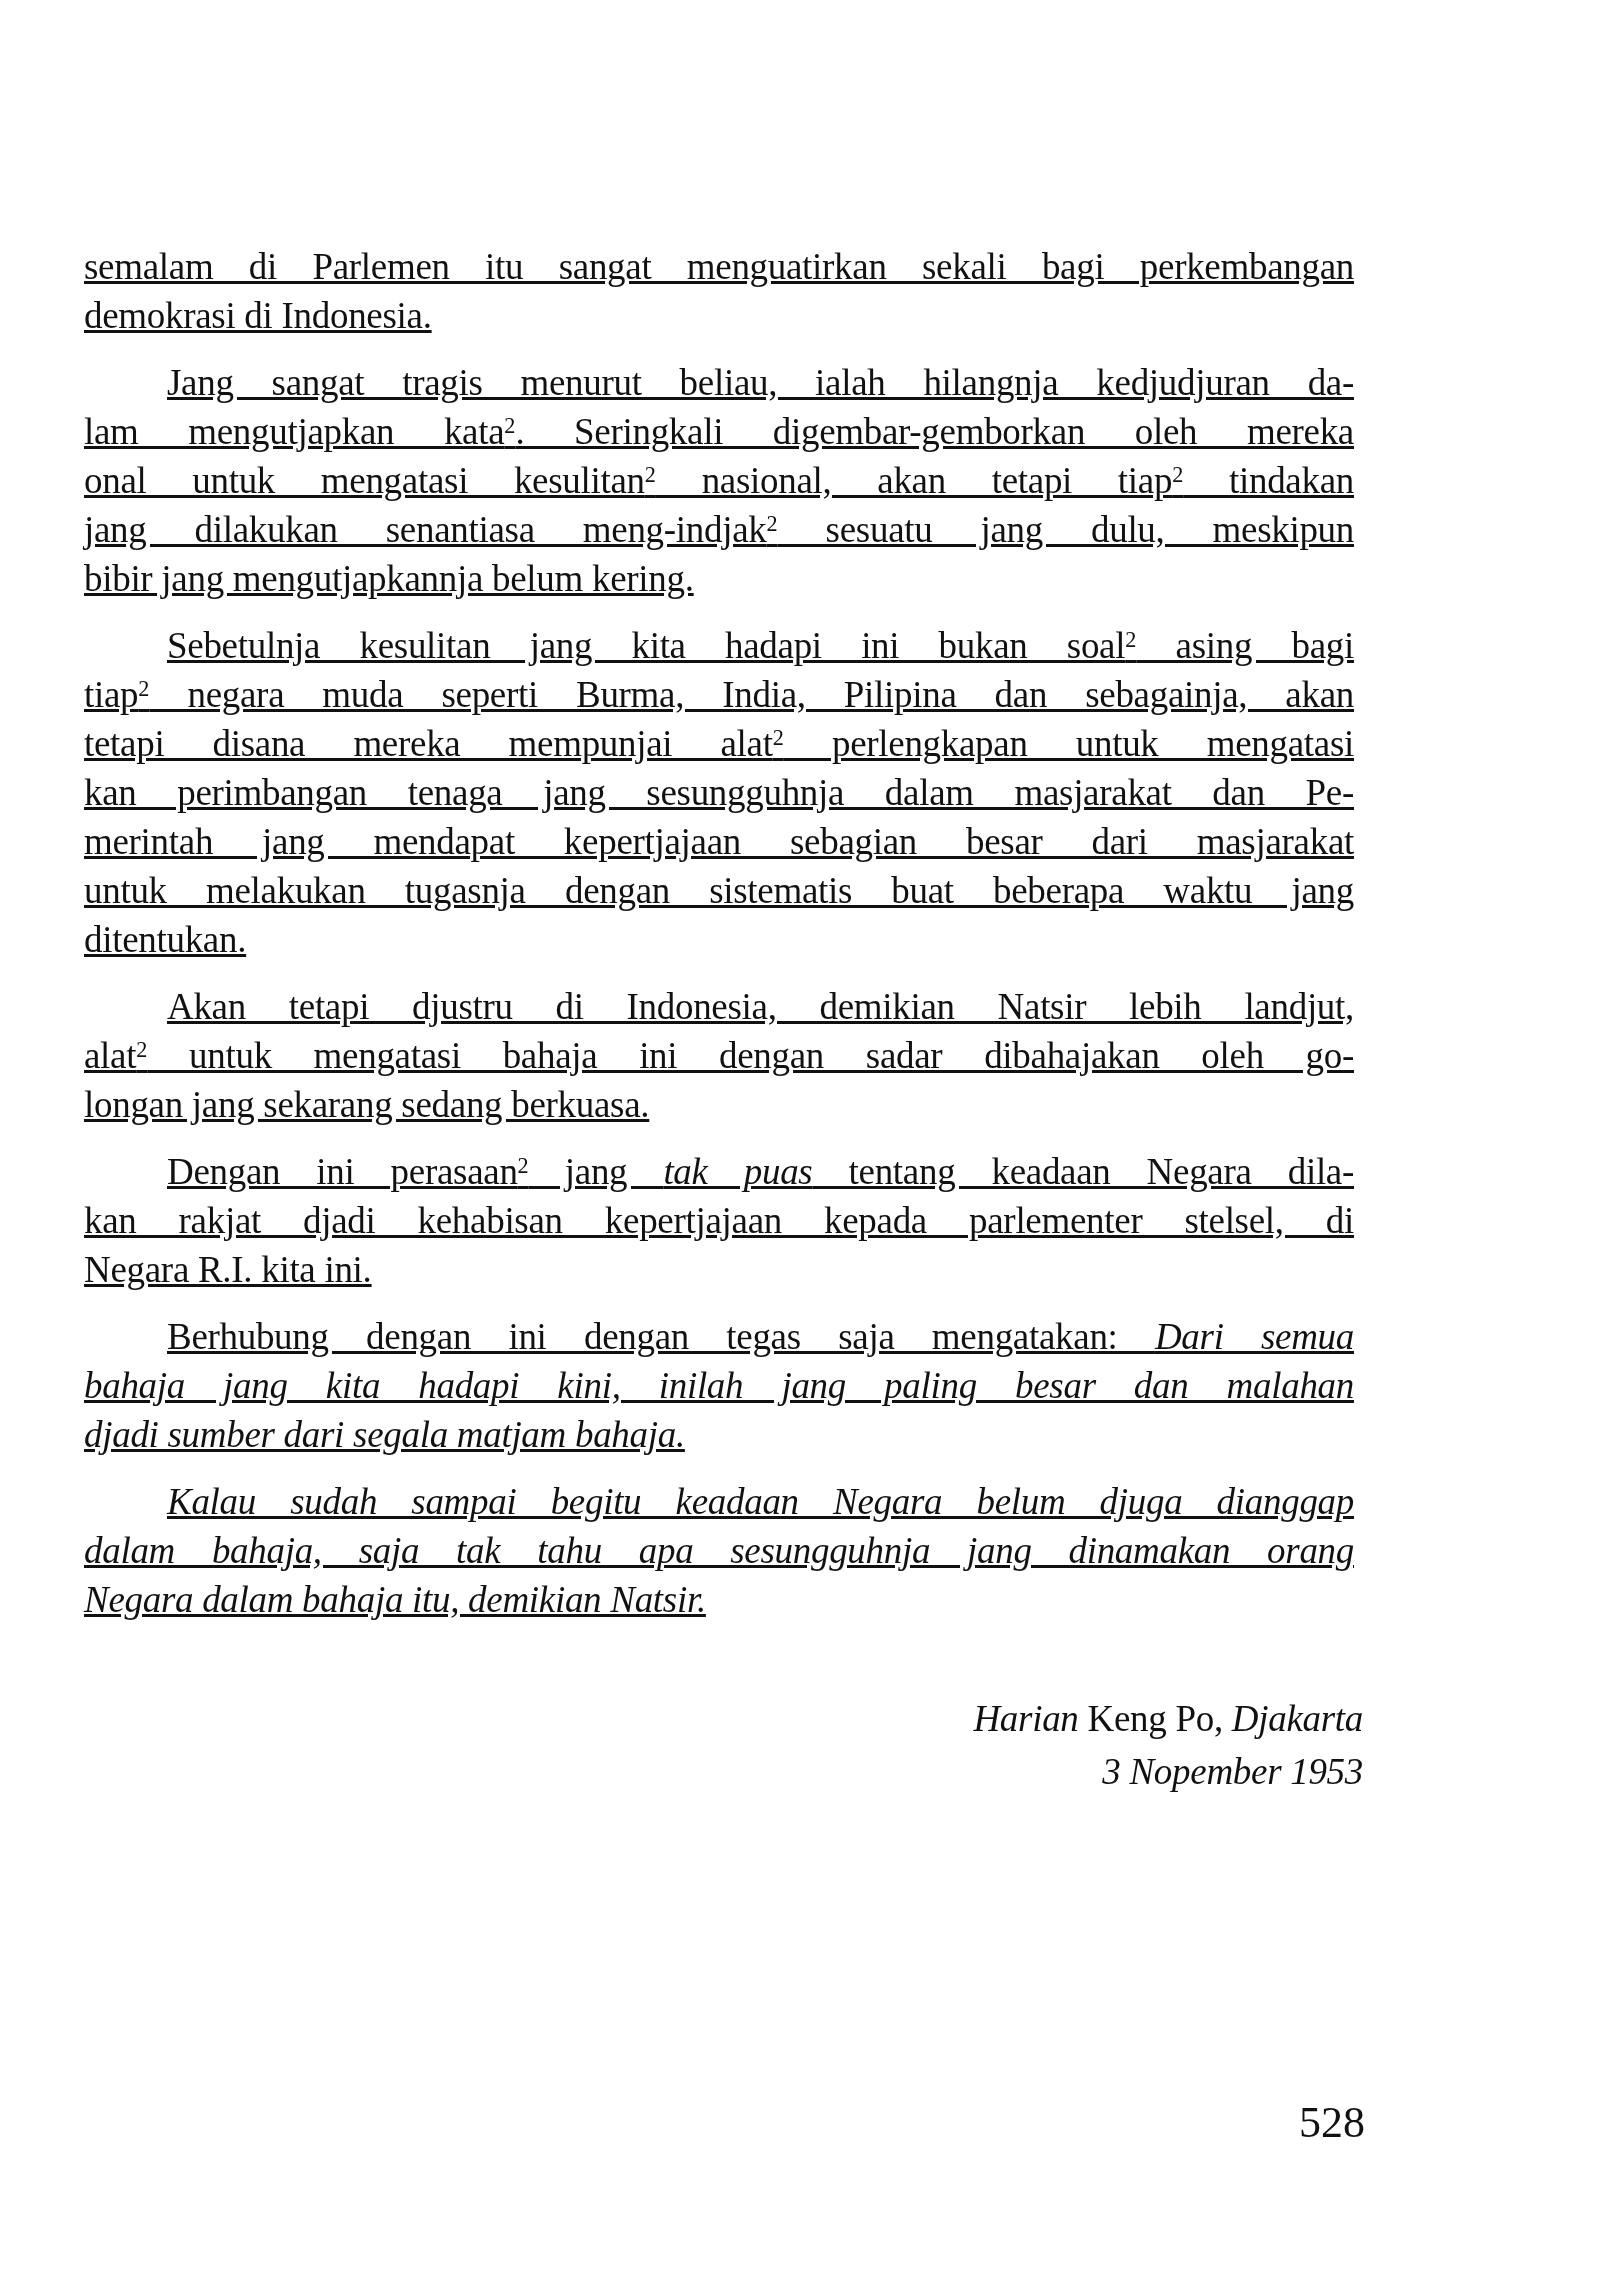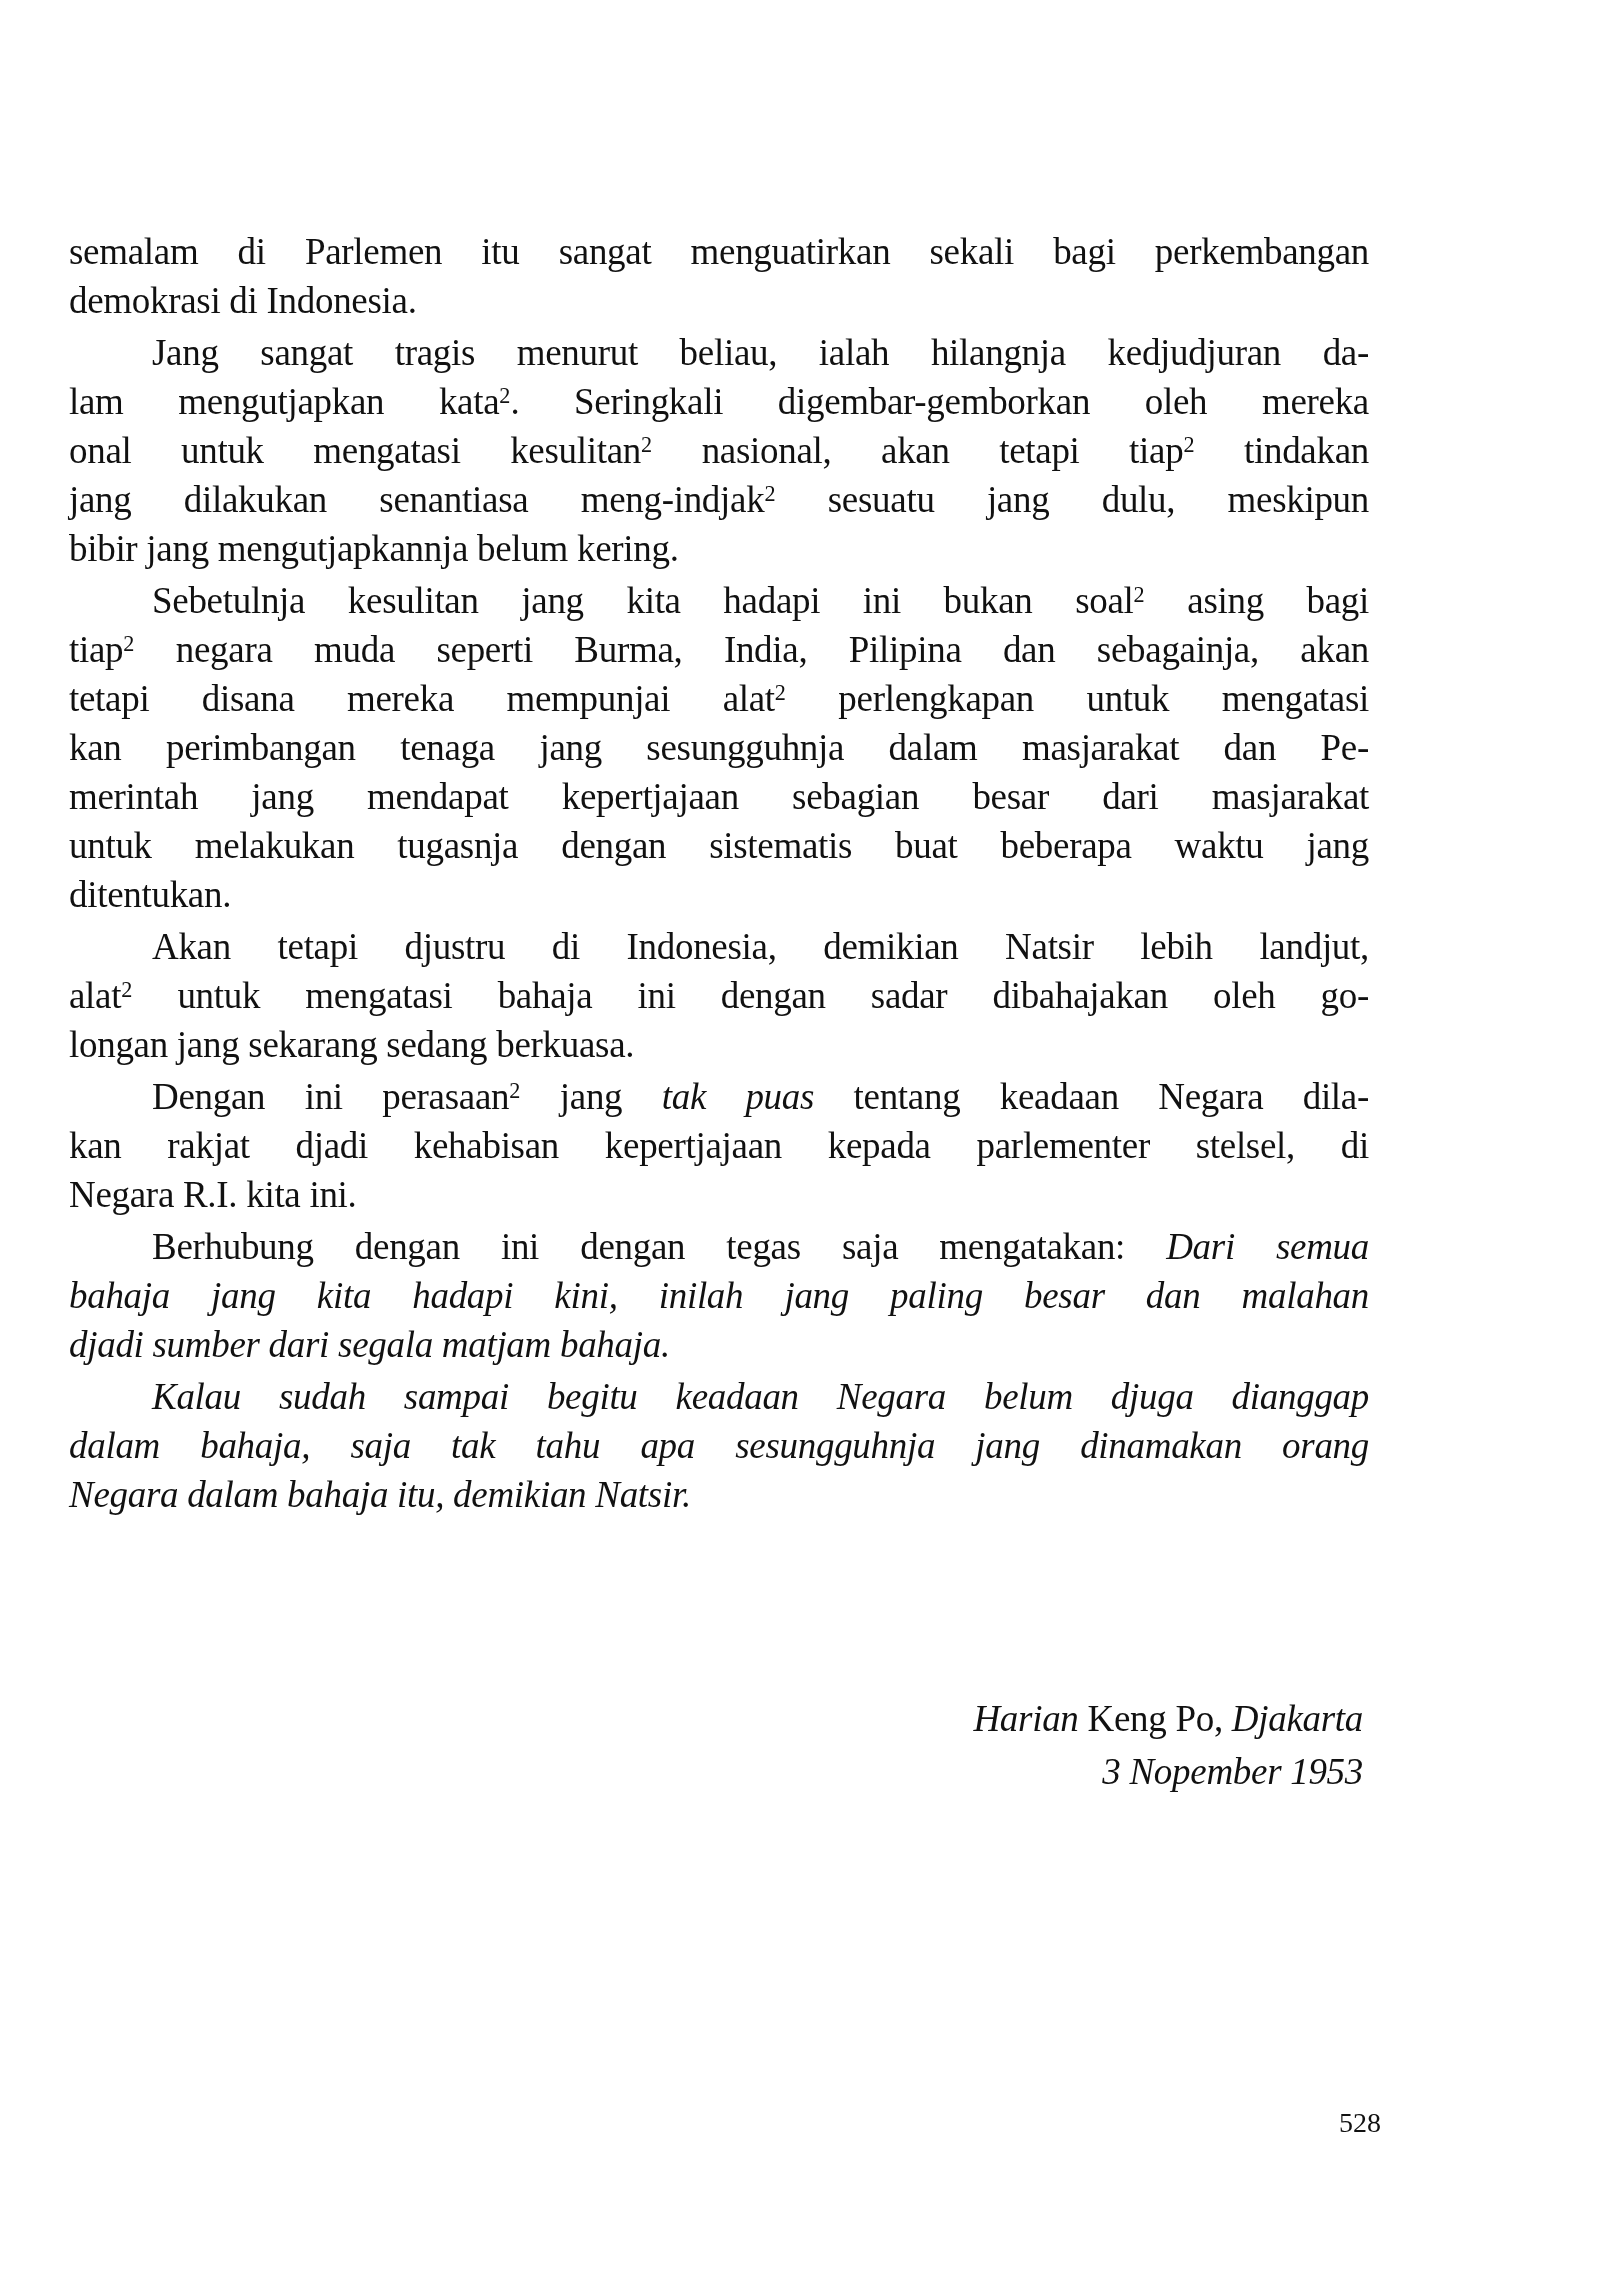--- a/index.html
+++ b/index.html
@@ -18,21 +18,21 @@
   }
   .text-block {
     position: absolute;
     left: 66px;
     top: 224px;
     width: 1306px;
     font-size: 37px;
     line-height: 49px;
     letter-spacing: -0.3px;
   }
-  .para { margin: 3px; }
+  .para { margin: 18px; text-decoration: underline; }
   .para.italic { font-style: italic; }
   .line {
     text-align: justify;
     text-align-last: justify;
     white-space: normal;
   }
   .line.last { text-align-last: left; }
   .line.indent { text-indent: 83px; }
   .i { font-style: italic; }
   .sup {
@@ -46,23 +46,23 @@
     right: 252px;
     top: 1692px;
     width: 831px;
     font-size: 37px;
     line-height: 53px;
     text-align: right;
     letter-spacing: -0.3px;
   }
   .page-number {
     position: absolute;
-    right: 234px;
+    right: 250px;
     top: 2101px;
-    font-size: 28px;
+    font-size: 44px;
     line-height: 44px;
     text-align: right;
   }
 </style>
 </head>
 <body>
 
 <div class="page">
   <div class="text-block" id="text-block">
       <div class="para">

